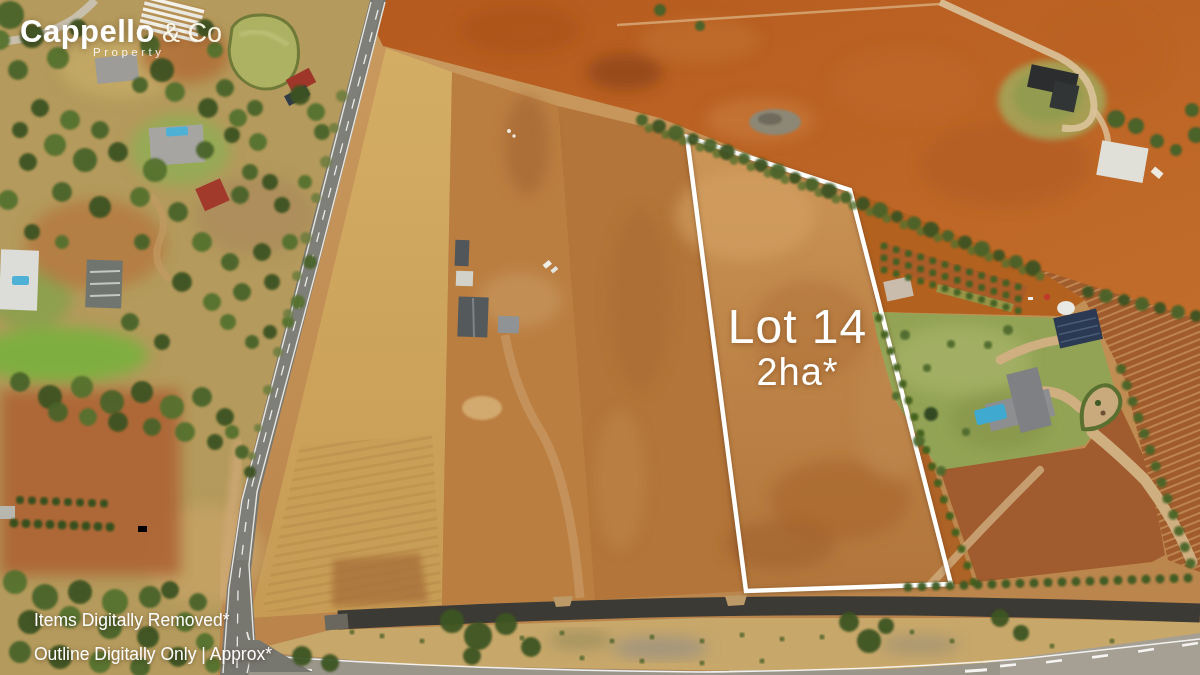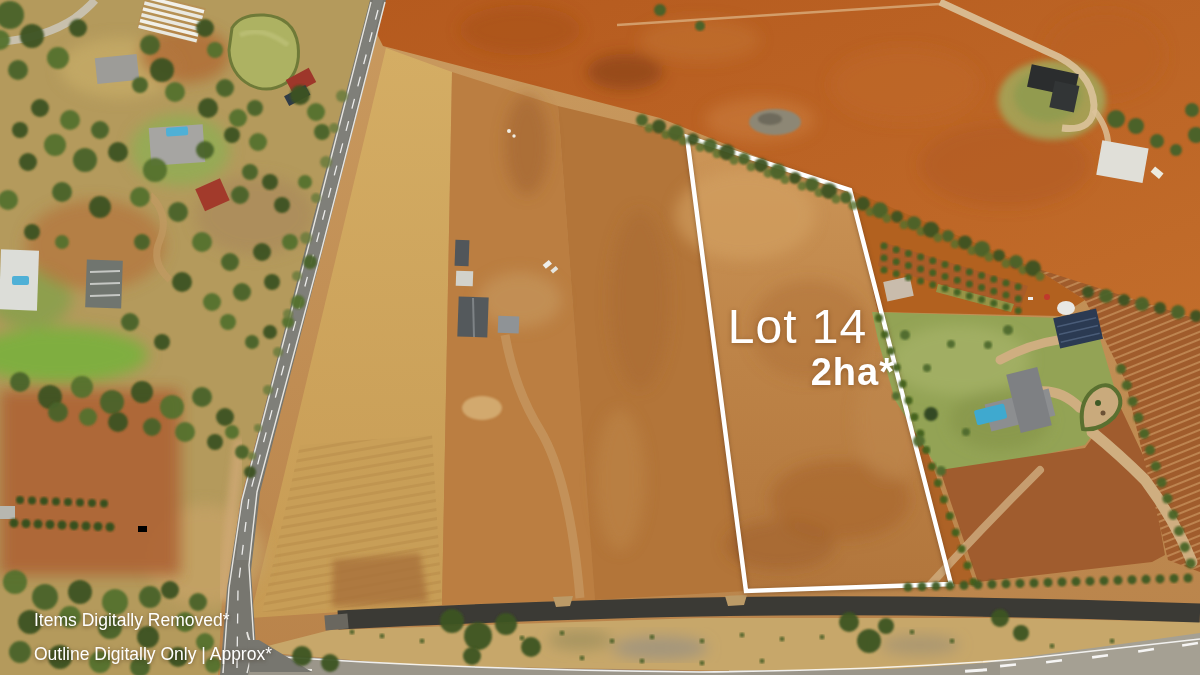--- a/index.html
+++ b/index.html
@@ -8,22 +8,22 @@
   #scene{position:absolute;left:0;top:0;width:1200px;height:675px;display:block;}
   .overlay{position:absolute;color:#fff;}
   #logo{left:20px;top:14px;width:230px;}
   #logo .row{display:flex;align-items:baseline;text-shadow:0 1px 6px rgba(60,30,10,.35);}
   #brand-bold{font-size:31px;font-weight:700;letter-spacing:.5px;color:#ffffff;}
   #brand-light{font-size:27px;font-weight:300;margin-left:7px;color:#fdfbec;opacity:.95;}
   #brand-tag{position:absolute;left:73px;top:32px;font-size:11.5px;font-weight:300;
              letter-spacing:3.5px;color:rgba(255,255,255,.85);}
   #lot-label{left:700px;top:299px;width:195px;text-align:center;font-size:48px;
              font-weight:300;letter-spacing:1px;text-shadow:0 1px 5px rgba(80,40,10,.4);}
-  #lot-area{left:700px;top:351px;width:195px;text-align:right;font-size:38px;
-            font-weight:700;letter-spacing:1px;text-shadow:0 1px 5px rgba(80,40,10,.4);}
+  #lot-area{left:700px;top:351px;width:195px;text-align:center;font-size:38px;
+            font-weight:400;letter-spacing:1px;text-shadow:0 1px 5px rgba(80,40,10,.4);}
   .disclaimer{left:34px;font-size:17.5px;font-weight:400;
               text-shadow:0 1px 4px rgba(50,30,10,.55);}
   #disc1{top:610px;text-align:right;} #disc2{top:644px;}
 </style>
 </head>
 <body>
 
 <div id="stage">
 <svg id="scene" viewBox="0 0 1200 675">
   <defs>
@@ -569,17 +569,24 @@
         <circle cx="1136" cy="126" r="8" fill="#44622c" opacity="0.95" filter="url(#b1)"></circle>
         <circle cx="1157" cy="141" r="7" fill="#44622c" opacity="0.95" filter="url(#b1)"></circle>
         <circle cx="1176" cy="150" r="6" fill="#44622c" opacity="0.95" filter="url(#b1)"></circle>
         <circle cx="1192" cy="110" r="7" fill="#44622c" opacity="0.95" filter="url(#b1)"></circle>
         <circle cx="1196" cy="135" r="8" fill="#44622c" opacity="0.95" filter="url(#b1)"></circle>
         <circle cx="660" cy="10" r="6" fill="#44622c" opacity="0.95" filter="url(#b1)"></circle>
         <circle cx="700" cy="26" r="5" fill="#44622c" opacity="0.95" filter="url(#b1)"></circle>
       </g>
 </svg>
 
+<div class="overlay" id="logo">
+  <div class="row">
+    <span id="brand-bold">Cappello</span>
+    <span id="brand-light">&amp; Co</span>
+  </div>
+  <div id="brand-tag">Property</div>
+</div>
 <div class="overlay" id="lot-label">Lot 14</div>
 <div class="overlay" id="lot-area">2ha*</div>
 <div class="overlay disclaimer" id="disc1">Items Digitally Removed*</div>
 <div class="overlay disclaimer" id="disc2">Outline Digitally Only | Approx*</div>
 </div>
 
 </body></html>

